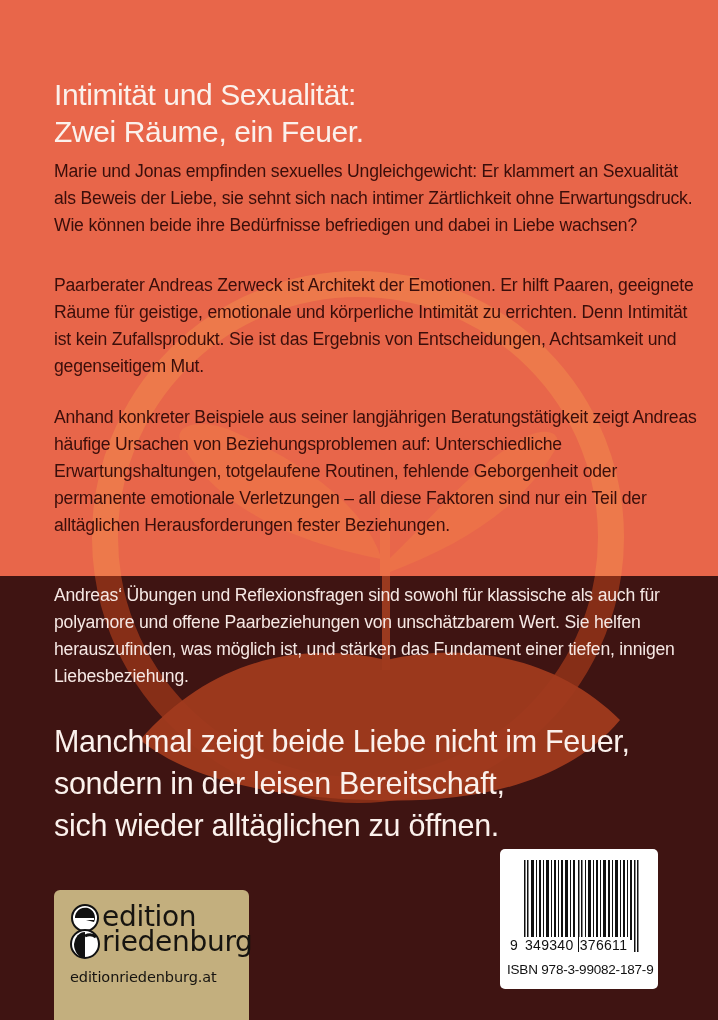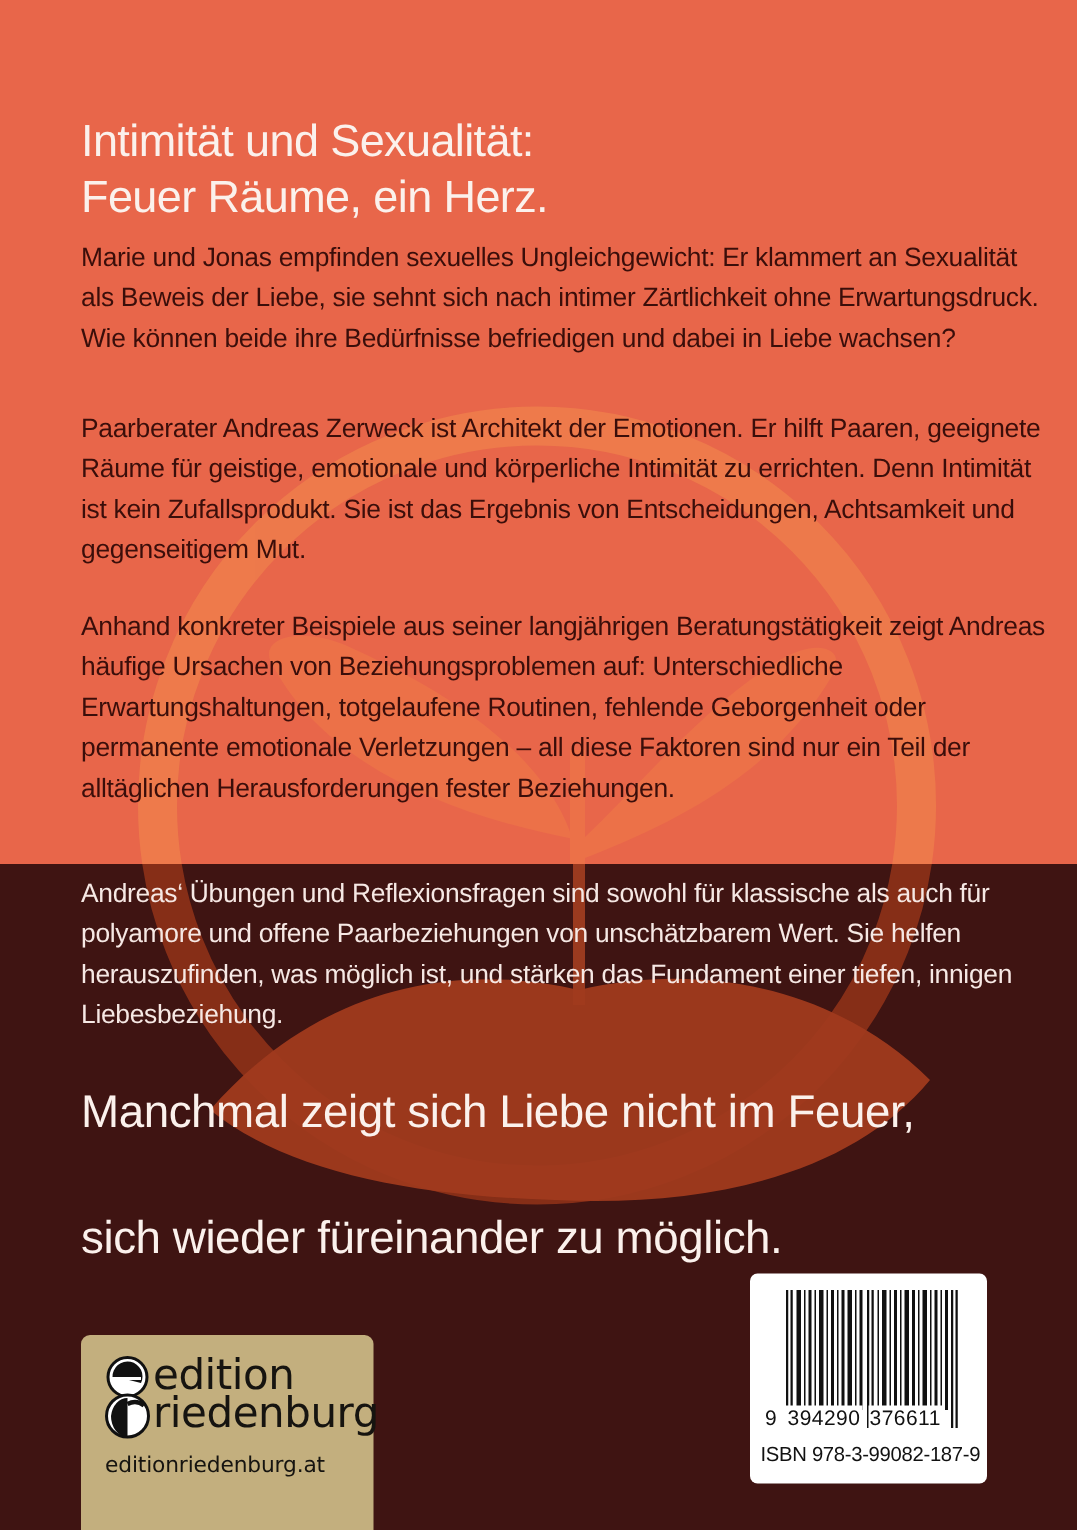--- a/index.html
+++ b/index.html
@@ -95,32 +95,32 @@
   <g clip-path="url(#botclip)">
     <circle cx="358" cy="537" r="253" fill="none" stroke="#8E3118" stroke-width="26" opacity="0.9"></circle>
     <path d="M382 576 L382 670 L390 670 L390 576 Z" fill="#9A3A1F"></path>
     <path d="M140 740 C 210 660, 300 640, 386 660 C 470 640, 560 660, 620 720 C 570 780, 480 805, 370 800 C 270 797, 190 780, 140 740 Z" fill="#A03A1E" opacity="0.95"></path>
   </g>
 </svg>
 
 <div class="content">
   <h1 class="headline">
     <span>Intimität und Sexualität:</span><br>
-    <span>Feuer Räume, ein Herz.</span>
+    <span>Zwei Räume, ein Feuer.</span>
   </h1>
 
   <p class="para p2">Paarberater Andreas Zerweck ist Architekt der Emotionen. Er hilft Paaren, geeignete Räume für geistige, emotionale und körperliche Intimität zu errichten. Denn Intimität ist kein Zufallsprodukt. Sie ist das Ergebnis von Entscheidungen, Achtsamkeit und gegenseitigem Mut.</p>
   <p class="para p1">Marie und Jonas empfinden sexuelles Ungleichgewicht: Er klammert an Sexualität als Beweis der Liebe, sie sehnt sich nach intimer Zärtlichkeit ohne Erwartungsdruck. Wie können beide ihre Bedürfnisse befriedigen und dabei in Liebe wachsen?</p>
   <p class="para p4 light">Andreas‘ Übungen und Reflexionsfragen sind sowohl für klassische als auch für polyamore und offene Paarbeziehungen von unschätzbarem Wert. Sie helfen herauszufinden, was möglich ist, und stärken das Fundament einer tiefen, innigen Liebesbeziehung.</p>
   <p class="para p3">Anhand konkreter Beispiele aus seiner langjährigen Beratungstätigkeit zeigt Andreas häufige Ursachen von Beziehungsproblemen auf: Unterschiedliche Erwartungshaltungen, totgelaufene Routinen, fehlende Geborgenheit oder permanente emotionale Verletzungen – all diese Faktoren sind nur ein Teil der alltäglichen Herausforderungen fester Beziehungen.</p>
 
   <p class="quote">
-    <span>Manchmal zeigt sich Liebe nicht im Feuer,</span><br>
-    <br>
-    <span>sich wieder füreinander zu möglich.</span>
+    <span>Manchmal zeigt beide Liebe nicht im Feuer,</span><br>
+    <span>sondern in der leisen Bereitschaft,</span><br>
+    <span>sich wieder alltäglichen zu öffnen.</span>
   </p>
 
   <div class="publisher">
     <svg class="pub-mark" viewBox="0 0 30 56">
       <circle cx="15" cy="14" r="13" fill="#fff" stroke="#111" stroke-width="2"></circle>
       <path d="M5 14 a10 10 0 1 1 19 4 L8 14 Z" fill="#111"></path>
       <path d="M6 15 h18" stroke="#fff" stroke-width="2"></path>
       <circle cx="15" cy="40" r="14" fill="#fff" stroke="#111" stroke-width="2"></circle>
       <path d="M4 40 a11 14 0 0 0 11 14 L15 28 a11 14 0 0 0 -11 12 Z" fill="#111"></path>
       <path d="M15 32 q6 -3 11 1" stroke="#111" stroke-width="3" fill="none"></path>
@@ -162,17 +162,17 @@
         <rect x="93" y="0" width="3" height="80"></rect>
           <rect x="98" y="0" width="1" height="80"></rect>
         <rect x="101" y="0" width="2" height="80"></rect>
           <rect x="105" y="0" width="1" height="80"></rect>
         <rect x="108" y="0" width="2" height="80"></rect>
           <rect x="112" y="0" width="1.5" height="92"></rect>
         <rect x="115" y="0" width="1.5" height="92"></rect>
       </g>
     </svg>
     <div class="barcode-digits">
-      <span class="d-first">9</span><span class="d-group">394290</span> <span class="d-group">376611</span>
+      <span class="d-first">9</span><span class="d-group">349340</span> <span class="d-group">376611</span>
     </div>
     <div class="isbn-text">ISBN 978-3-99082-187-9</div>
   </div>
 </div>
 
 </body></html>

